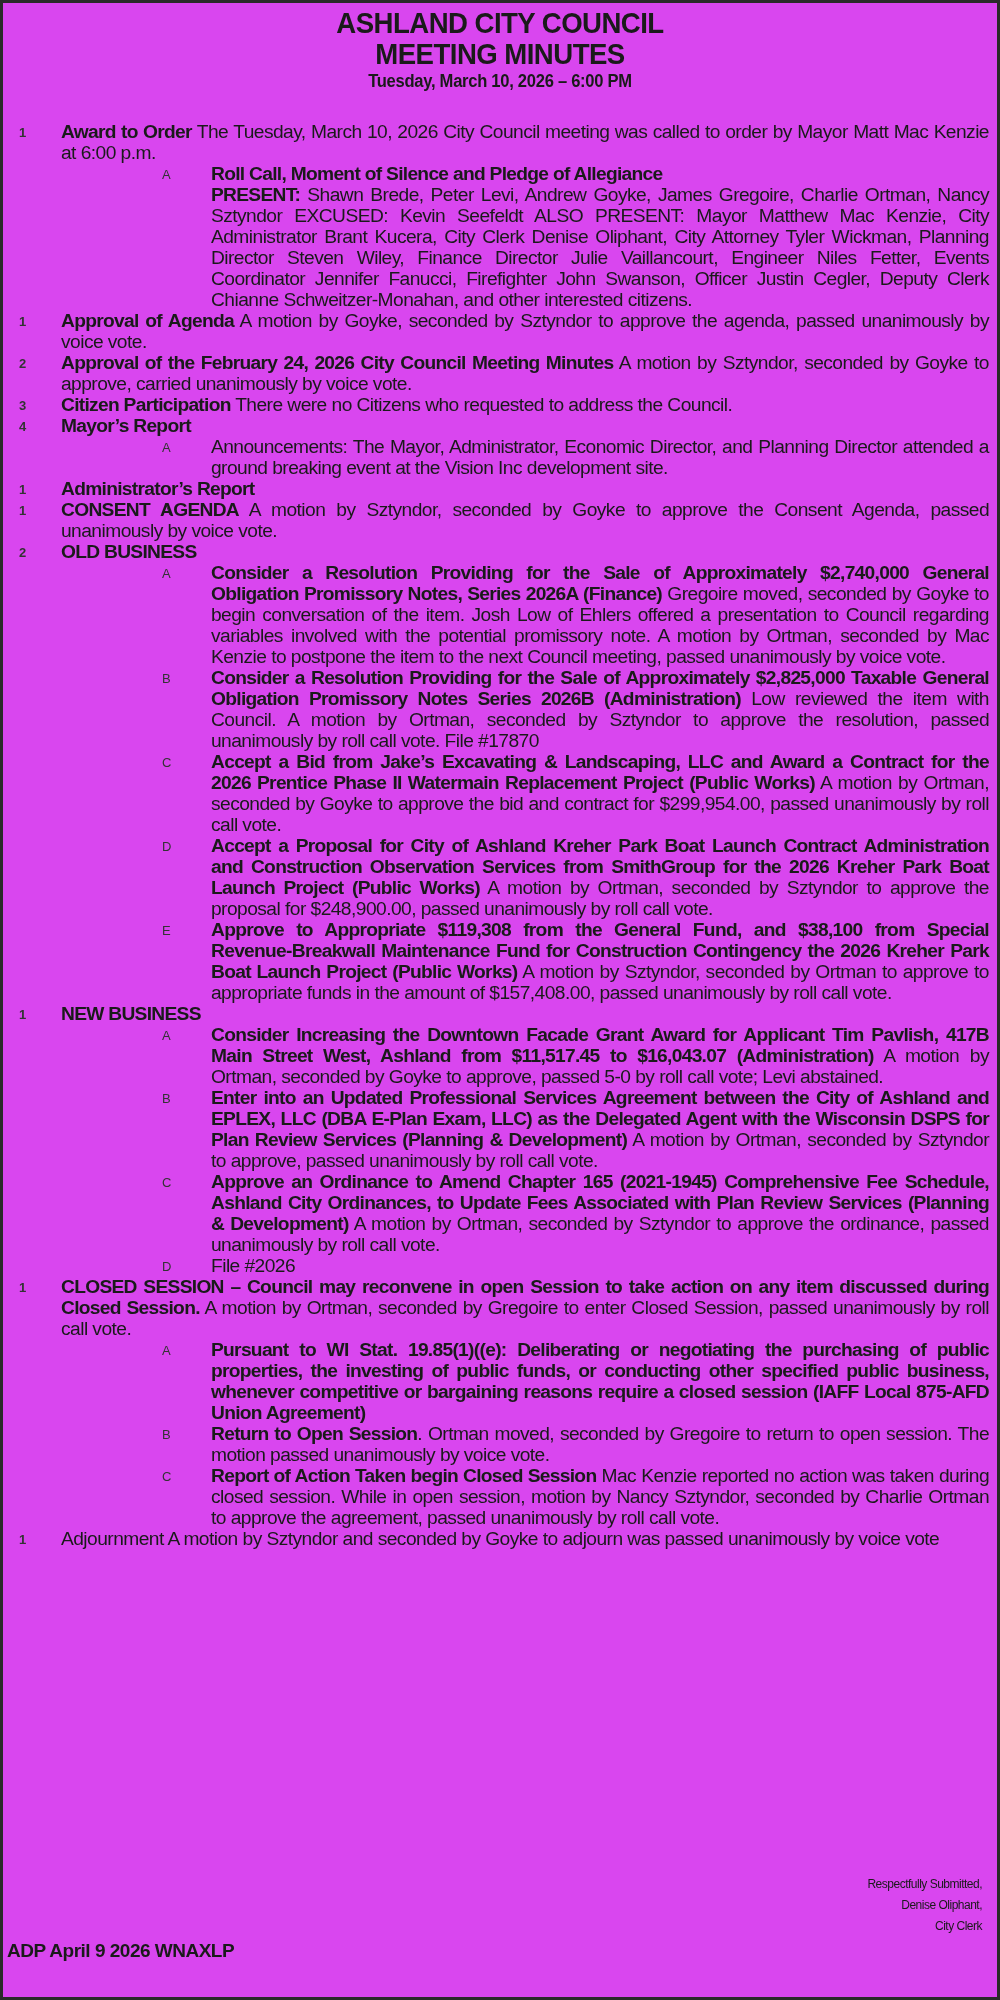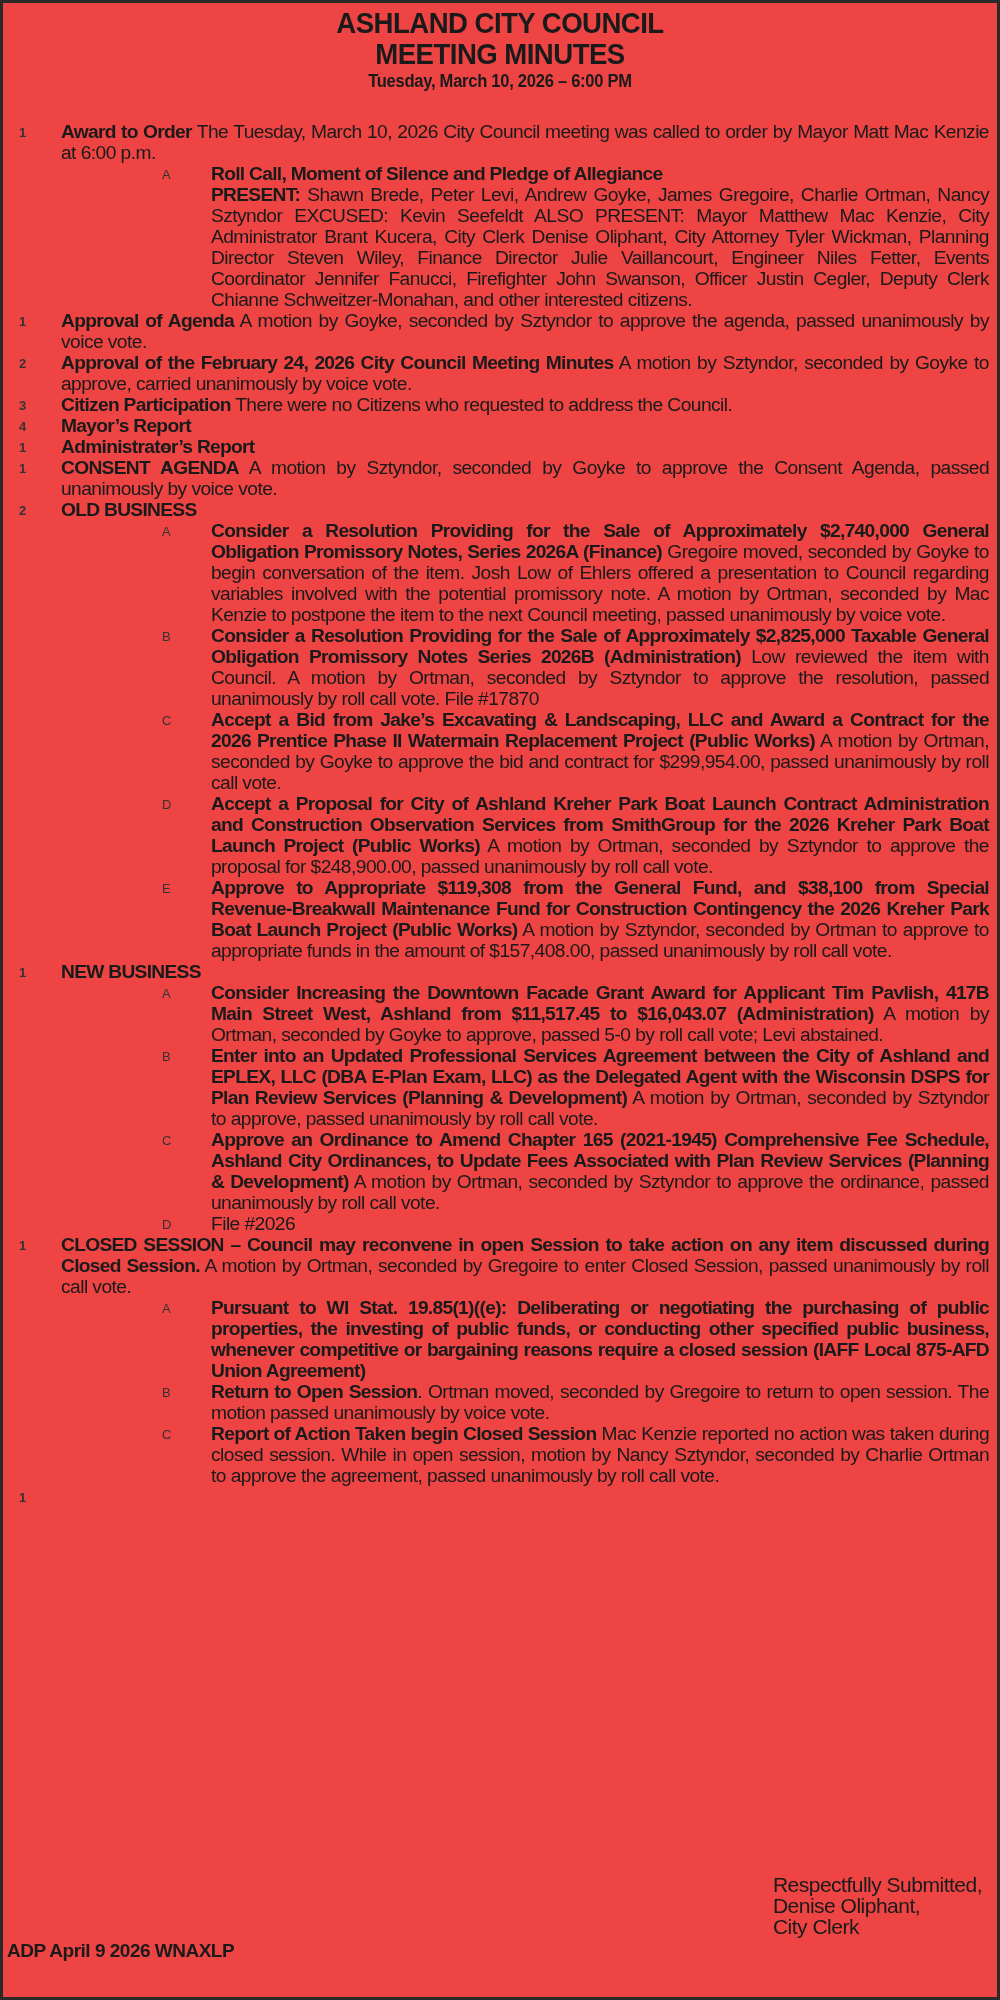--- a/index.html
+++ b/index.html
@@ -2,21 +2,21 @@
 <html><head>
   <meta charset="utf-8">
   <style>
     html, body { margin: 0; padding: 0; background: #ffffff; }
     body { width: 1000px; height: 2000px; overflow: hidden; }
     .page {
       position: absolute; left: 0; top: 0;
       width: 1000px; height: 2000px;
       box-sizing: border-box;
       border: 3px solid #2a2a2a;
-      background: #ef4444;
+      background: #d946ef;
       color: #1a1a1a;
       font-family: "Liberation Sans", sans-serif;
       font-stretch: condensed;
     }
     .hdr { text-align: center; padding-top: 4px; }
     .title {
       font-weight: bold; font-size: 30px; line-height: 31px;
       letter-spacing: -0.6px; margin: 0; transform: scaleX(0.92);
     }
     .subtitle {
@@ -29,60 +29,60 @@
     .lvl2 { padding-left: 208px; padding-right: 8px; text-align: justify; }
     .num {
       position: absolute; left: 16px; top: 1px;
       font-size: 13px; font-weight: bold; color: #333;
     }
     .let {
       position: absolute; left: 159px; top: 1px;
       font-size: 13px; color: #333;
     }
     b { font-weight: bold; letter-spacing: -0.7px; }
-    .sig { position: absolute; right: 15px; top: 1871px; font-size: 21px; line-height: 21px; letter-spacing: -0.5px; }
+    .sig { position: absolute; right: 15px; top: 1871px; text-align: right; font-size: 12px; line-height: 21px; letter-spacing: -0.5px; }
     .foot { position: absolute; left: 4px; top: 1937px; font-size: 19px; letter-spacing: -0.5px; font-weight: bold; }
   </style>
 </head>
 <body>
 
 <div class="page">
   <div class="hdr">
     <div class="title">ASHLAND CITY COUNCIL</div>
     <div class="title">MEETING MINUTES</div>
     <div class="subtitle">Tuesday, March 10, 2026 – 6:00 PM</div>
   </div>
 
   <div class="body" id="minutes-body">
       <div class="row lvl1"><span class="num">1</span><b>Award to Order</b><span> The Tuesday, March 10, 2026 City Council meeting was called to order by Mayor Matt Mac Kenzie at 6:00 p.m.</span></div>
       <div class="row lvl2"><span class="let">A</span><b>Roll Call, Moment of Silence and Pledge of Allegiance</b><br><b>PRESENT:</b><span> Shawn Brede, Peter Levi, Andrew Goyke, James Gregoire, Charlie Ortman, Nancy Sztyndor EXCUSED: Kevin Seefeldt ALSO PRESENT: Mayor Matthew Mac Kenzie, City Administrator Brant Kucera, City Clerk Denise Oliphant, City Attorney Tyler Wickman, Planning Director Steven Wiley, Finance Director Julie Vaillancourt, Engineer Niles Fetter, Events Coordinator Jennifer Fanucci, Firefighter John Swanson, Officer Justin Cegler, Deputy Clerk Chianne Schweitzer-Monahan, and other interested citizens.</span></div>
       <div class="row lvl1"><span class="num">1</span><b>Approval of Agenda</b><span> A motion by Goyke, seconded by Sztyndor to approve the agenda, passed unanimously by voice vote.</span></div>
       <div class="row lvl1"><span class="num">2</span><b>Approval of the February 24, 2026 City Council Meeting Minutes</b><span> A motion by Sztyndor, seconded by Goyke to approve, carried unanimously by voice vote.</span></div>
       <div class="row lvl1"><span class="num">3</span><b>Citizen Participation</b><span> There were no Citizens who requested to address the Council.</span></div>
       <div class="row lvl1"><span class="num">4</span><b>Mayor’s Report</b></div>
-      <div class="row lvl2"><span class="let">A</span></div>
+      <div class="row lvl2"><span class="let">A</span><span>Announcements: The Mayor, Administrator, Economic Director, and Planning Director attended a ground breaking event at the Vision Inc development site.</span></div>
       <div class="row lvl1"><span class="num">1</span><b>Administrator’s Report</b></div>
       <div class="row lvl2"><span class="let">A</span></div>
       <div class="row lvl1"><span class="num">1</span><b>CONSENT AGENDA</b><span> A motion by Sztyndor, seconded by Goyke to approve the Consent Agenda, passed unanimously by voice vote.</span></div>
       <div class="row lvl1"><span class="num">2</span><b>OLD BUSINESS</b></div>
       <div class="row lvl2"><span class="let">A</span><b>Consider a Resolution Providing for the Sale of Approximately $2,740,000 General Obligation Promissory Notes, Series 2026A (Finance)</b><span> Gregoire moved, seconded by Goyke to begin conversation of the item. Josh Low of Ehlers offered a presentation to Council regarding variables involved with the potential promissory note. A motion by Ortman, seconded by Mac Kenzie to postpone the item to the next Council meeting, passed unanimously by voice vote.</span></div>
       <div class="row lvl2"><span class="let">B</span><b>Consider a Resolution Providing for the Sale of Approximately $2,825,000 Taxable General Obligation Promissory Notes Series 2026B (Administration)</b><span> Low reviewed the item with Council. A motion by Ortman, seconded by Sztyndor to approve the resolution, passed unanimously by roll call vote. File #17870</span></div>
       <div class="row lvl2"><span class="let">C</span><b>Accept a Bid from Jake’s Excavating &amp; Landscaping, LLC and Award a Contract for the 2026 Prentice Phase II Watermain Replacement Project (Public Works)</b><span> A motion by Ortman, seconded by Goyke to approve the bid and contract for $299,954.00, passed unanimously by roll call vote.</span></div>
       <div class="row lvl2"><span class="let">D</span><b>Accept a Proposal for City of Ashland Kreher Park Boat Launch Contract Administration and Construction Observation Services from SmithGroup for the 2026 Kreher Park Boat Launch Project (Public Works)</b><span> A motion by Ortman, seconded by Sztyndor to approve the proposal for $248,900.00, passed unanimously by roll call vote.</span></div>
       <div class="row lvl2"><span class="let">E</span><b>Approve to Appropriate $119,308 from the General Fund, and $38,100 from Special Revenue-Breakwall Maintenance Fund for Construction Contingency the 2026 Kreher Park Boat Launch Project (Public Works)</b><span> A motion by Sztyndor, seconded by Ortman to approve to appropriate funds in the amount of $157,408.00, passed unanimously by roll call vote.</span></div>
       <div class="row lvl1"><span class="num">1</span><b>NEW BUSINESS</b></div>
       <div class="row lvl2"><span class="let">A</span><b>Consider Increasing the Downtown Facade Grant Award for Applicant Tim Pavlish, 417B Main Street West, Ashland from $11,517.45 to $16,043.07 (Administration)</b><span> A motion by Ortman, seconded by Goyke to approve, passed 5-0 by roll call vote; Levi abstained.</span></div>
       <div class="row lvl2"><span class="let">B</span><b>Enter into an Updated Professional Services Agreement between the City of Ashland and EPLEX, LLC (DBA E-Plan Exam, LLC) as the Delegated Agent with the Wisconsin DSPS for Plan Review Services (Planning &amp; Development)</b><span> A motion by Ortman, seconded by Sztyndor to approve, passed unanimously by roll call vote.</span></div>
       <div class="row lvl2"><span class="let">C</span><b>Approve an Ordinance to Amend Chapter 165 (2021-1945) Comprehensive Fee Schedule, Ashland City Ordinances, to Update Fees Associated with Plan Review Services (Planning &amp; Development)</b><span> A motion by Ortman, seconded by Sztyndor to approve the ordinance, passed unanimously by roll call vote.</span></div>
       <div class="row lvl2"><span class="let">D</span><span>File #2026</span></div>
       <div class="row lvl1"><span class="num">1</span><b>CLOSED SESSION – Council may reconvene in open Session to take action on any item discussed during Closed Session.</b><span> A motion by Ortman, seconded by Gregoire to enter Closed Session, passed unanimously by roll call vote.</span></div>
       <div class="row lvl2"><span class="let">A</span><b>Pursuant to WI Stat. 19.85(1)((e): Deliberating or negotiating the purchasing of public properties, the investing of public funds, or conducting other specified public business, whenever competitive or bargaining reasons require a closed session (IAFF Local 875-AFD Union Agreement)</b></div>
       <div class="row lvl2"><span class="let">B</span><b>Return to Open Session</b><span>. Ortman moved, seconded by Gregoire to return to open session. The motion passed unanimously by voice vote.</span></div>
       <div class="row lvl2"><span class="let">C</span><b>Report of Action Taken begin Closed Session</b><span> Mac Kenzie reported no action was taken during closed session. While in open session, motion by Nancy Sztyndor, seconded by Charlie Ortman to approve the agreement, passed unanimously by roll call vote.</span></div>
-      <div class="row lvl1"><span class="num">1</span></div>
+      <div class="row lvl1"><span class="num">1</span><span>Adjournment A motion by Sztyndor and seconded by Goyke to adjourn was passed unanimously by voice vote</span></div>
     </div>
 
   <div class="sig">
     <div>Respectfully Submitted,</div>
     <div>Denise Oliphant,</div>
     <div>City Clerk</div>
   </div>
 
   <div class="foot">ADP April 9 2026 WNAXLP</div>
 </div>

